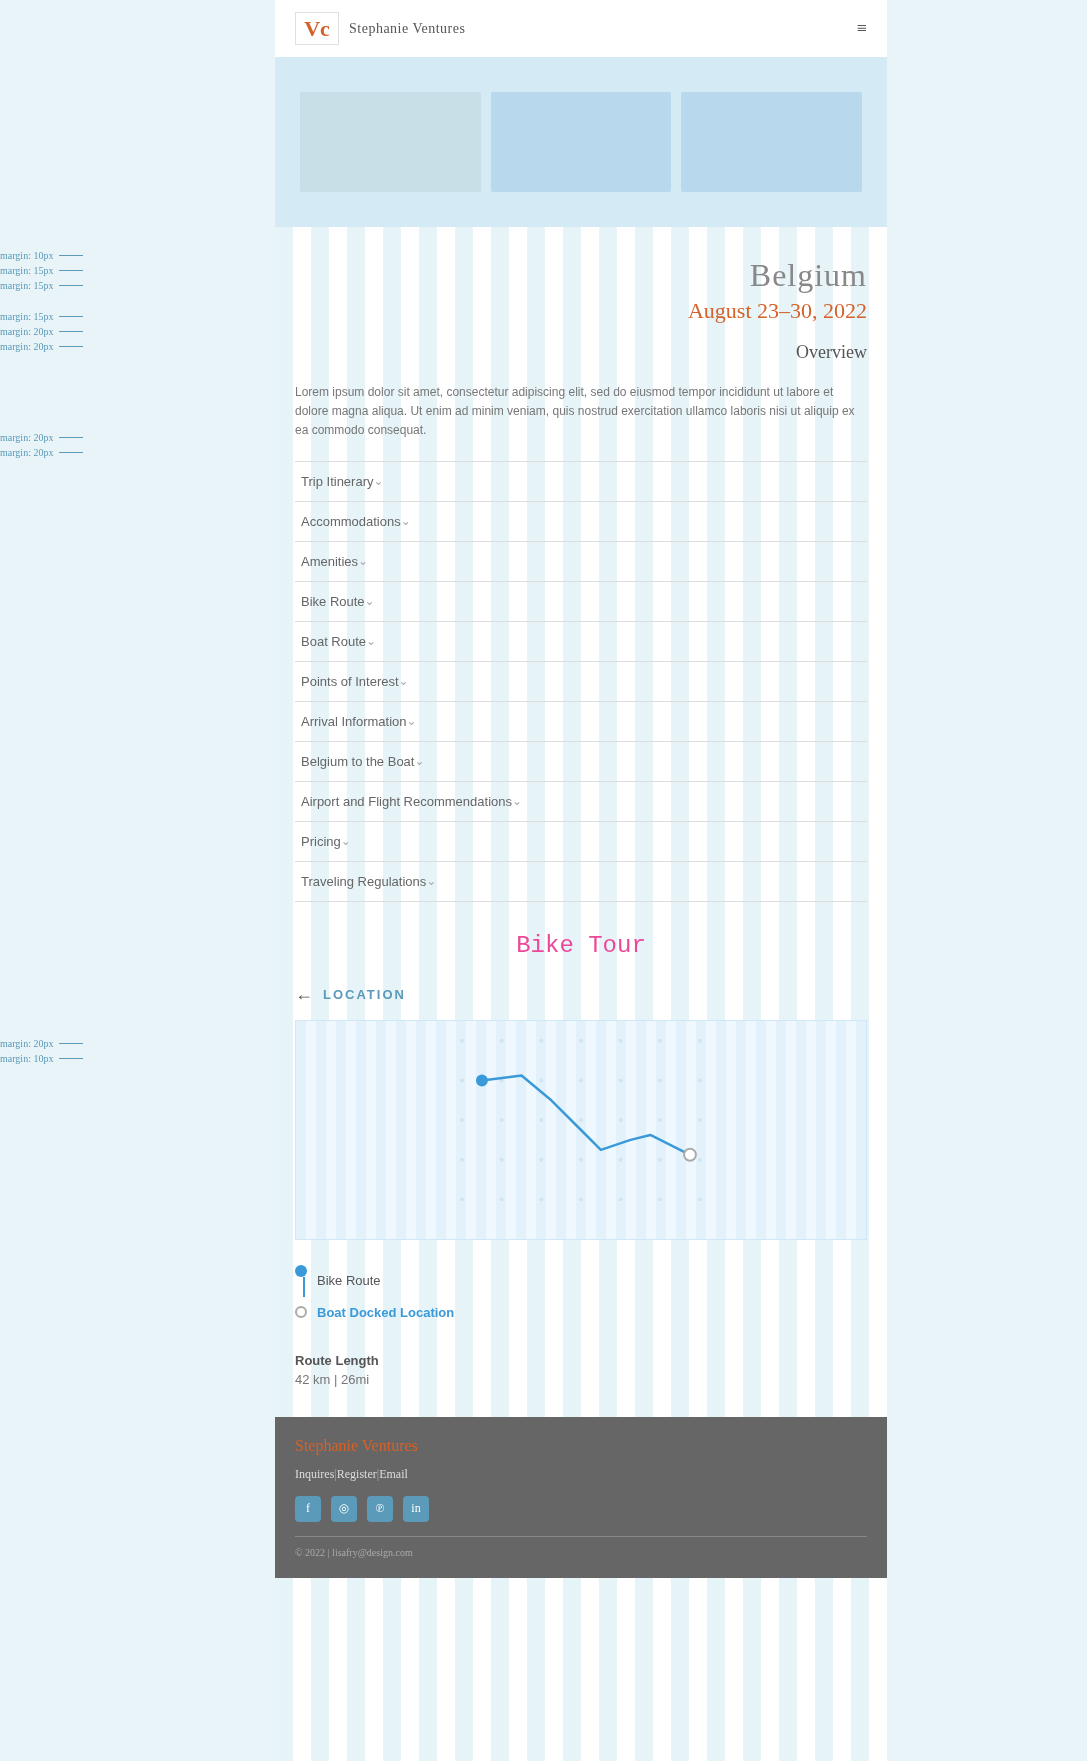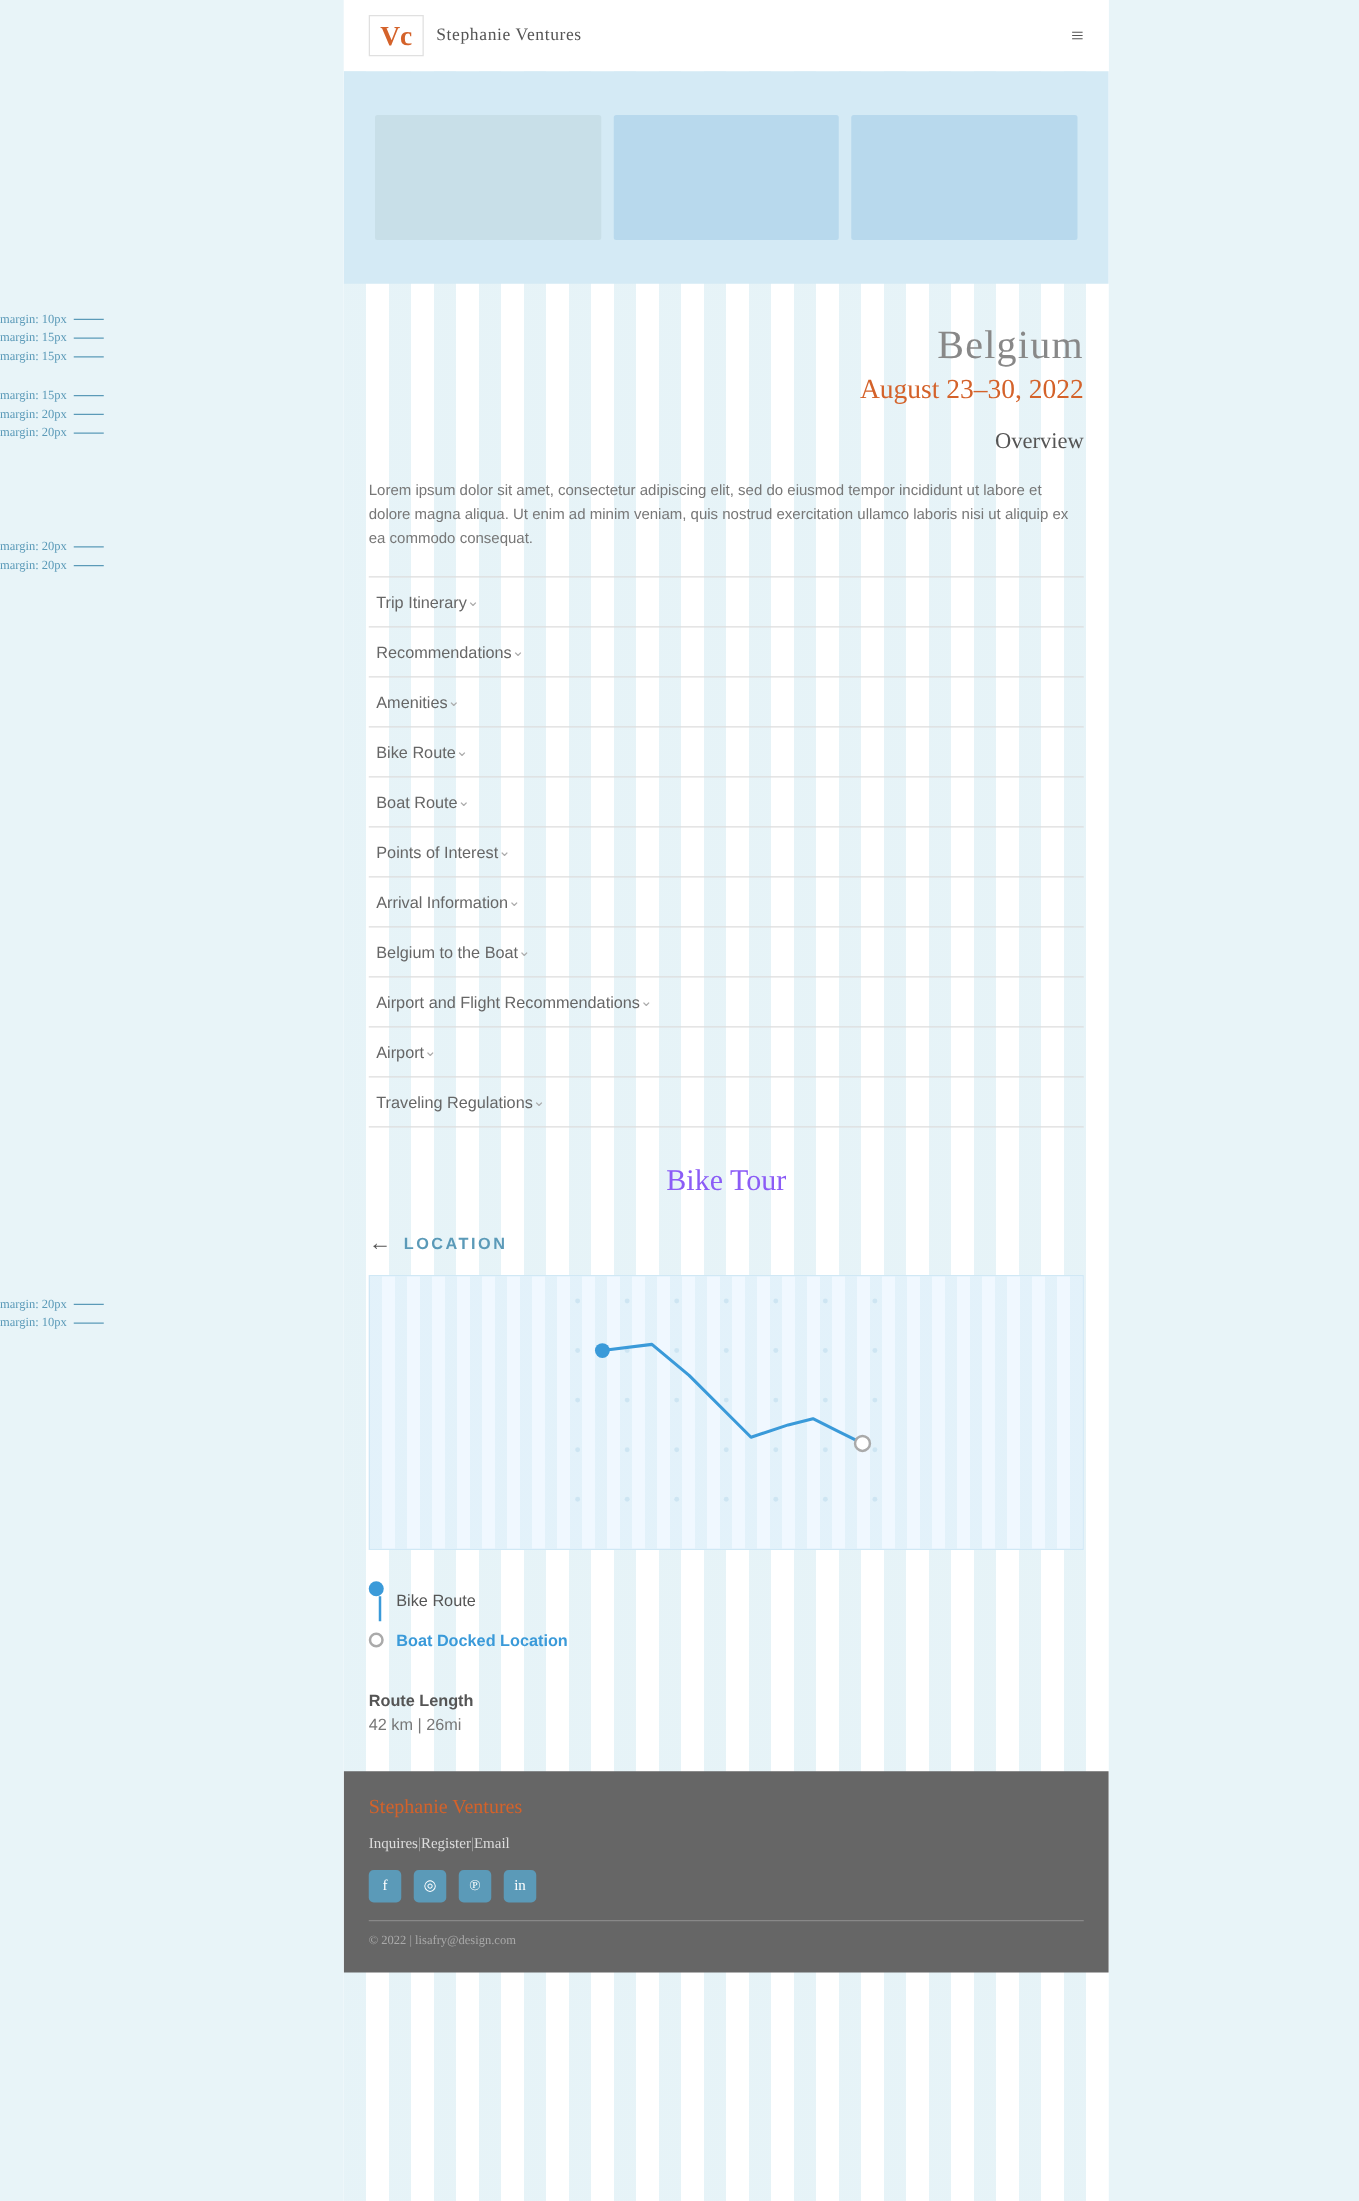--- a/index.html
+++ b/index.html
@@ -214,22 +214,22 @@
     }
 
     
     .bike-tour-section {
       padding: 30px 20px 10px;
       text-align: center;
     }
 
     .bike-tour-title {
       font-size: 24px;
-      color: #8b5cf6;
-      font-family: Liberation Serif, serif;
+      color: #ec4899;
+      font-family: Liberation Mono, monospace;
       font-weight: 400;
     }
 
     
     .map-nav {
       display: flex;
       align-items: center;
       padding: 15px 20px 5px;
       gap: 10px;
     }
@@ -488,21 +488,21 @@
       <div class="overview-text">Lorem ipsum dolor sit amet, consectetur adipiscing elit, sed do eiusmod tempor incididunt ut labore et dolore magna aliqua. Ut enim ad minim veniam, quis nostrud exercitation ullamco laboris nisi ut aliquip ex ea commodo consequat.</div>
 
       <div class="accordion">
 
         <div class="accordion-item">
           <span class="accordion-label">Trip Itinerary</span>
           <span class="chevron">⌄</span>
         </div>
 
         <div class="accordion-item">
-          <span class="accordion-label">Recommendations</span>
+          <span class="accordion-label">Accommodations</span>
           <span class="chevron">⌄</span>
         </div>
 
         <div class="accordion-item">
           <span class="accordion-label">Amenities</span>
           <span class="chevron">⌄</span>
         </div>
 
         <div class="accordion-item">
           <span class="accordion-label">Bike Route</span>
@@ -528,21 +528,21 @@
           <span class="accordion-label">Belgium to the Boat</span>
           <span class="chevron">⌄</span>
         </div>
 
         <div class="accordion-item">
           <span class="accordion-label">Airport and Flight Recommendations</span>
           <span class="chevron">⌄</span>
         </div>
 
         <div class="accordion-item">
-          <span class="accordion-label">Airport</span>
+          <span class="accordion-label">Pricing</span>
           <span class="chevron">⌄</span>
         </div>
 
         <div class="accordion-item">
           <span class="accordion-label">Traveling Regulations</span>
           <span class="chevron">⌄</span>
         </div>
 
       </div>
 

